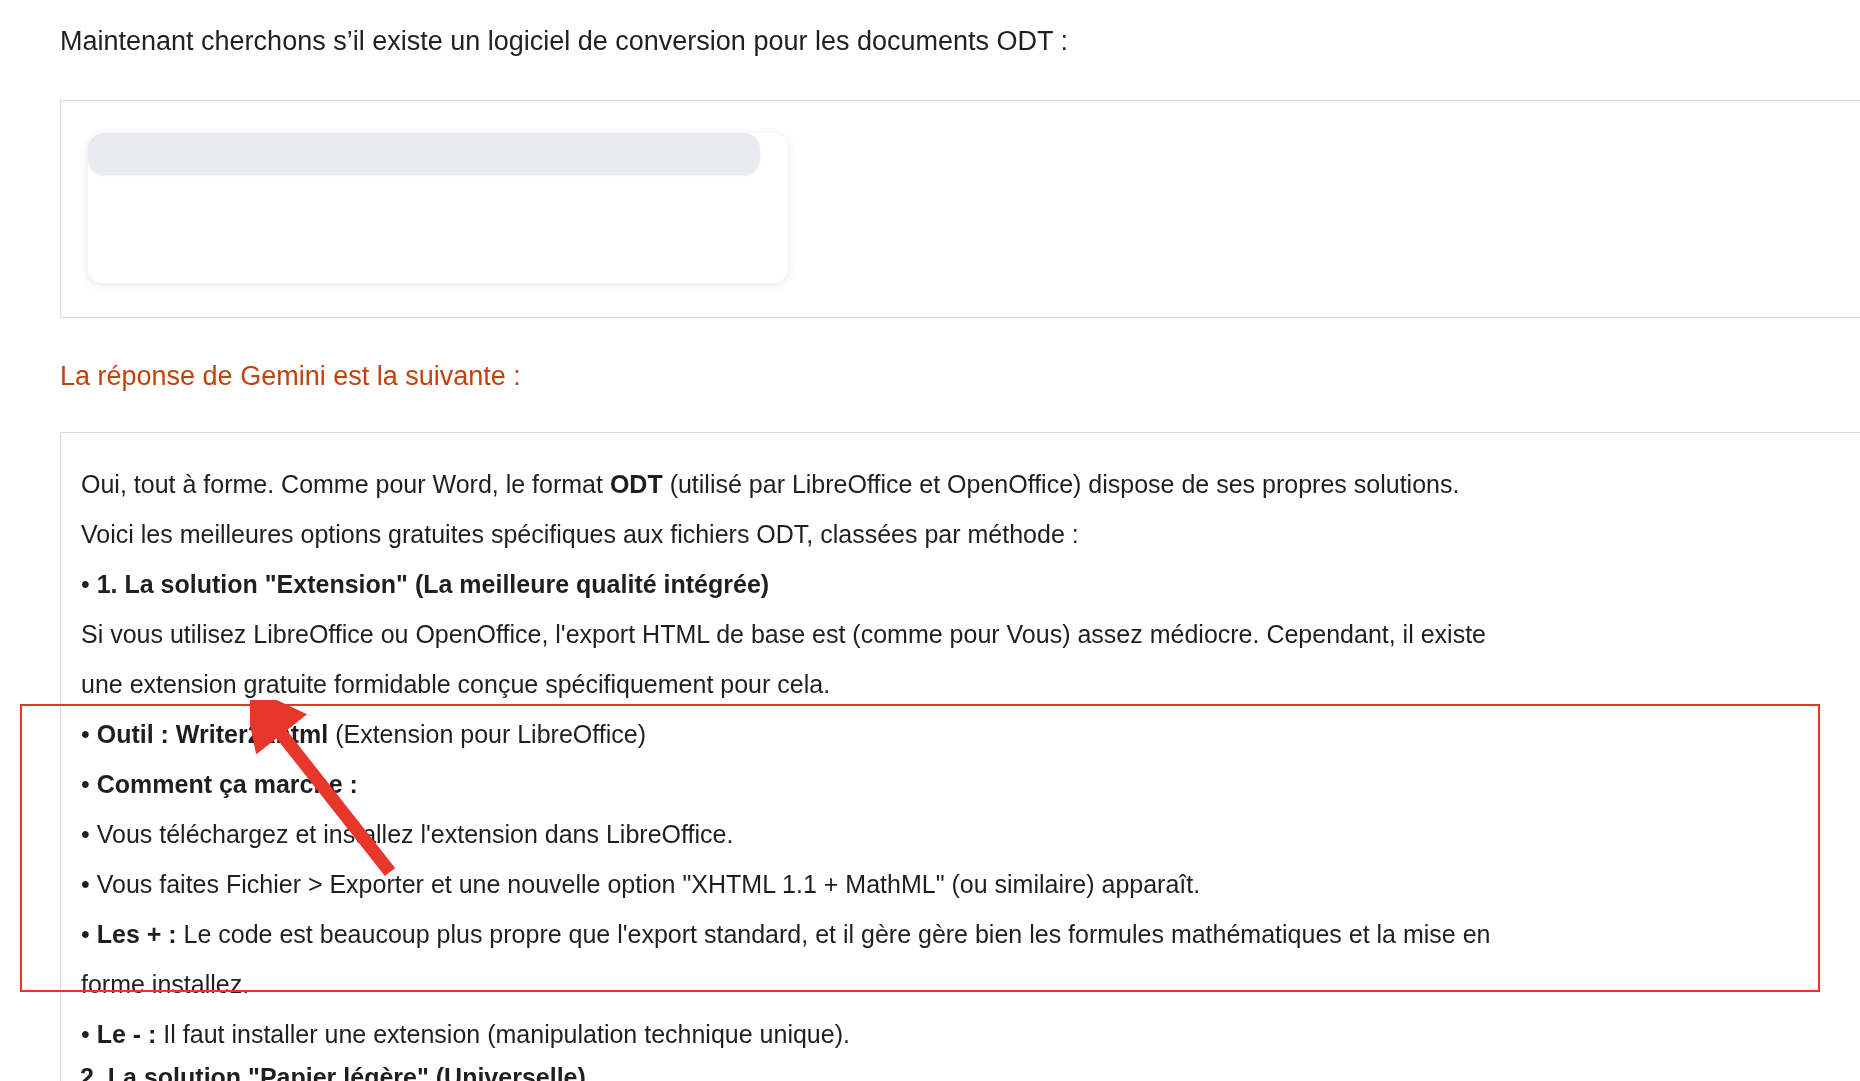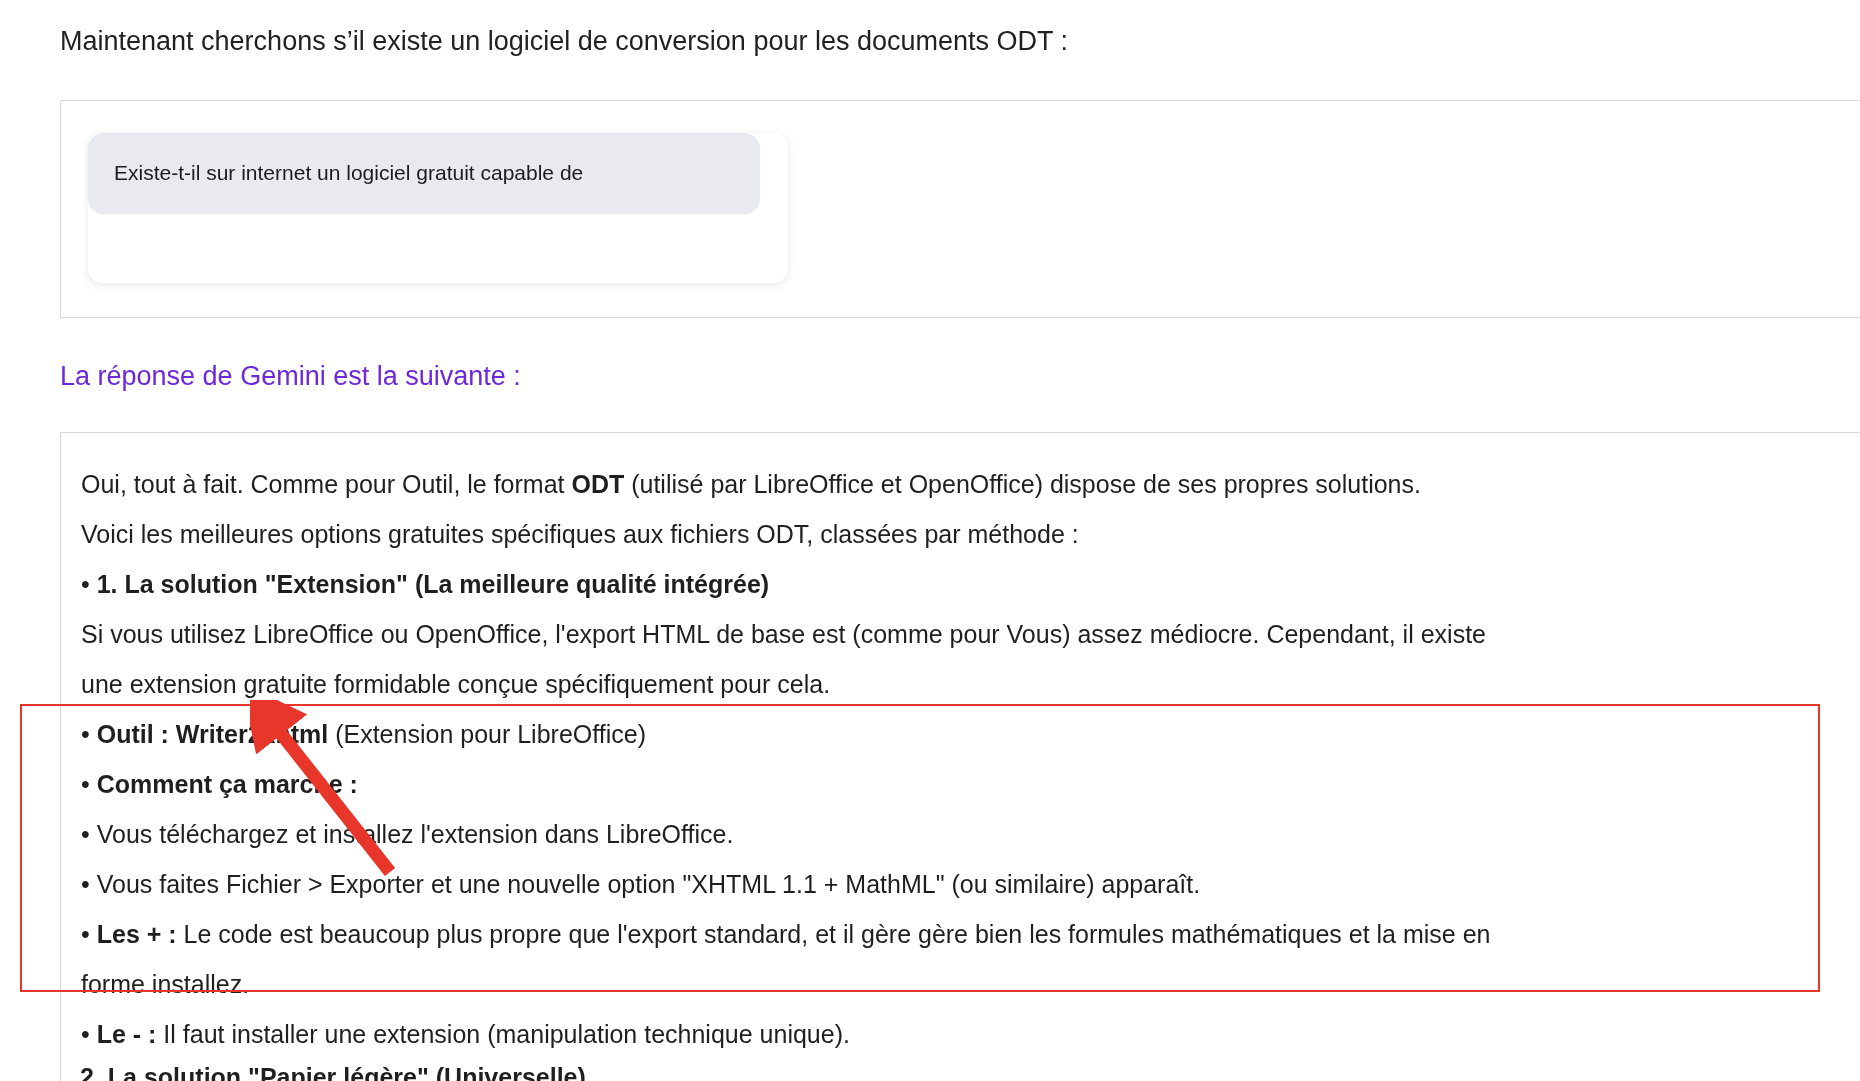--- a/index.html
+++ b/index.html
@@ -75,21 +75,21 @@
     z-index: 0;
   }
   .bubble { position: relative; z-index: 1; }
 
   .answer-lead {
     position: absolute;
     left: 60px;
     top: 357px;
     font-size: 27px;
     line-height: 38px;
-    color: #6d28d9;
+    color: #c2410c;
     white-space: nowrap;
   }
 
   .answer-box {
     position: absolute;
     left: 60px;
     top: 432px;
     width: 1810px;
     height: 660px;
     border: 1px solid #d9d9d9;
@@ -154,30 +154,29 @@
 <body>
 
 <div class="page">
 
   <div class="intro-line">Maintenant cherchons s’il existe un logiciel de conversion pour les documents ODT :</div>
 
   <div class="prompt-box">
     <div class="bubble-wrap">
       <div class="bubble-shadowcard"></div>
       <div class="bubble">
-        <div>Existe-t-il sur internet un logiciel gratuit capable de</div>
       </div>
     </div>
   </div>
 
   <div class="answer-lead">La réponse de Gemini est la suivante :</div>
 
   <div class="answer-box">
     <div class="answer-inner" id="answer-lines">
-        <p class="nowrap"><span>Oui, tout à fait. Comme pour Outil, le format </span><b>ODT</b><span> (utilisé par LibreOffice et OpenOffice) dispose de ses propres solutions.</span></p>
+        <p class="nowrap"><span>Oui, tout à forme. Comme pour Word, le format </span><b>ODT</b><span> (utilisé par LibreOffice et OpenOffice) dispose de ses propres solutions.</span></p>
         <p class="nowrap"><span>Voici les meilleures options gratuites spécifiques aux fichiers ODT, classées par méthode :</span></p>
         <p class="nowrap"><span>• </span><b>1. La solution "Extension" (La meilleure qualité intégrée)</b></p>
         <p class="nowrap"><span>Si vous utilisez LibreOffice ou OpenOffice, l'export HTML de base est (comme pour Vous) assez médiocre. Cependant, il existe</span></p>
         <p class="nowrap"><span>une extension gratuite formidable conçue spécifiquement pour cela.</span></p>
         <p class="nowrap"><span>• </span><b>Outil : Writer2xhtml</b><span> (Extension pour LibreOffice)</span></p>
         <p class="nowrap"><span>• </span><b>Comment ça marche :</b></p>
         <p class="nowrap"><span>• Vous téléchargez et installez l'extension dans LibreOffice.</span></p>
         <p class="nowrap"><span>• Vous faites Fichier &gt; Exporter et une nouvelle option "XHTML 1.1 + MathML" (ou similaire) apparaît.</span></p>
         <p class="nowrap"><span>• </span><b>Les + :</b><span> Le code est beaucoup plus propre que l'export standard, et il gère gère bien les formules mathématiques et la mise en</span></p>
         <p class="nowrap"><span>forme installez.</span></p>

